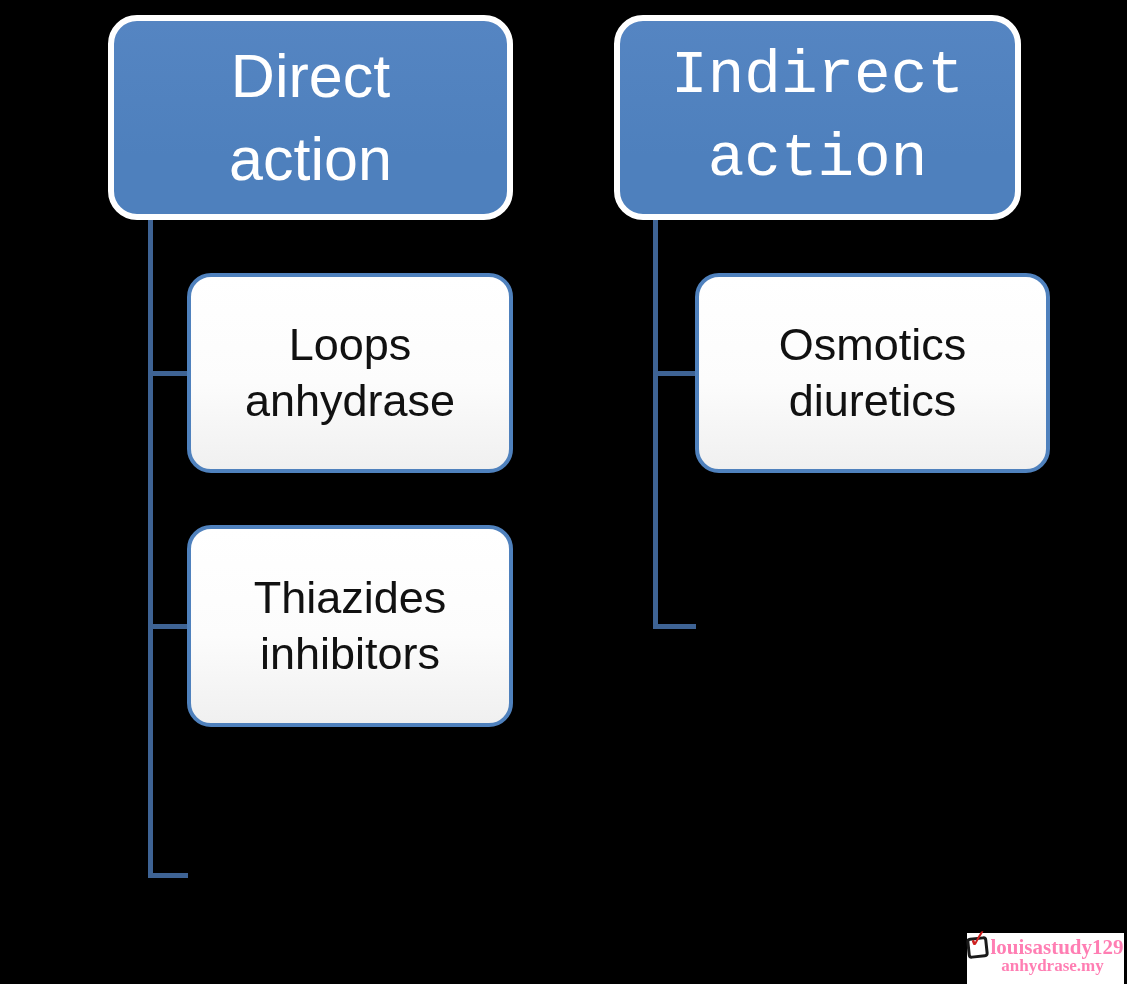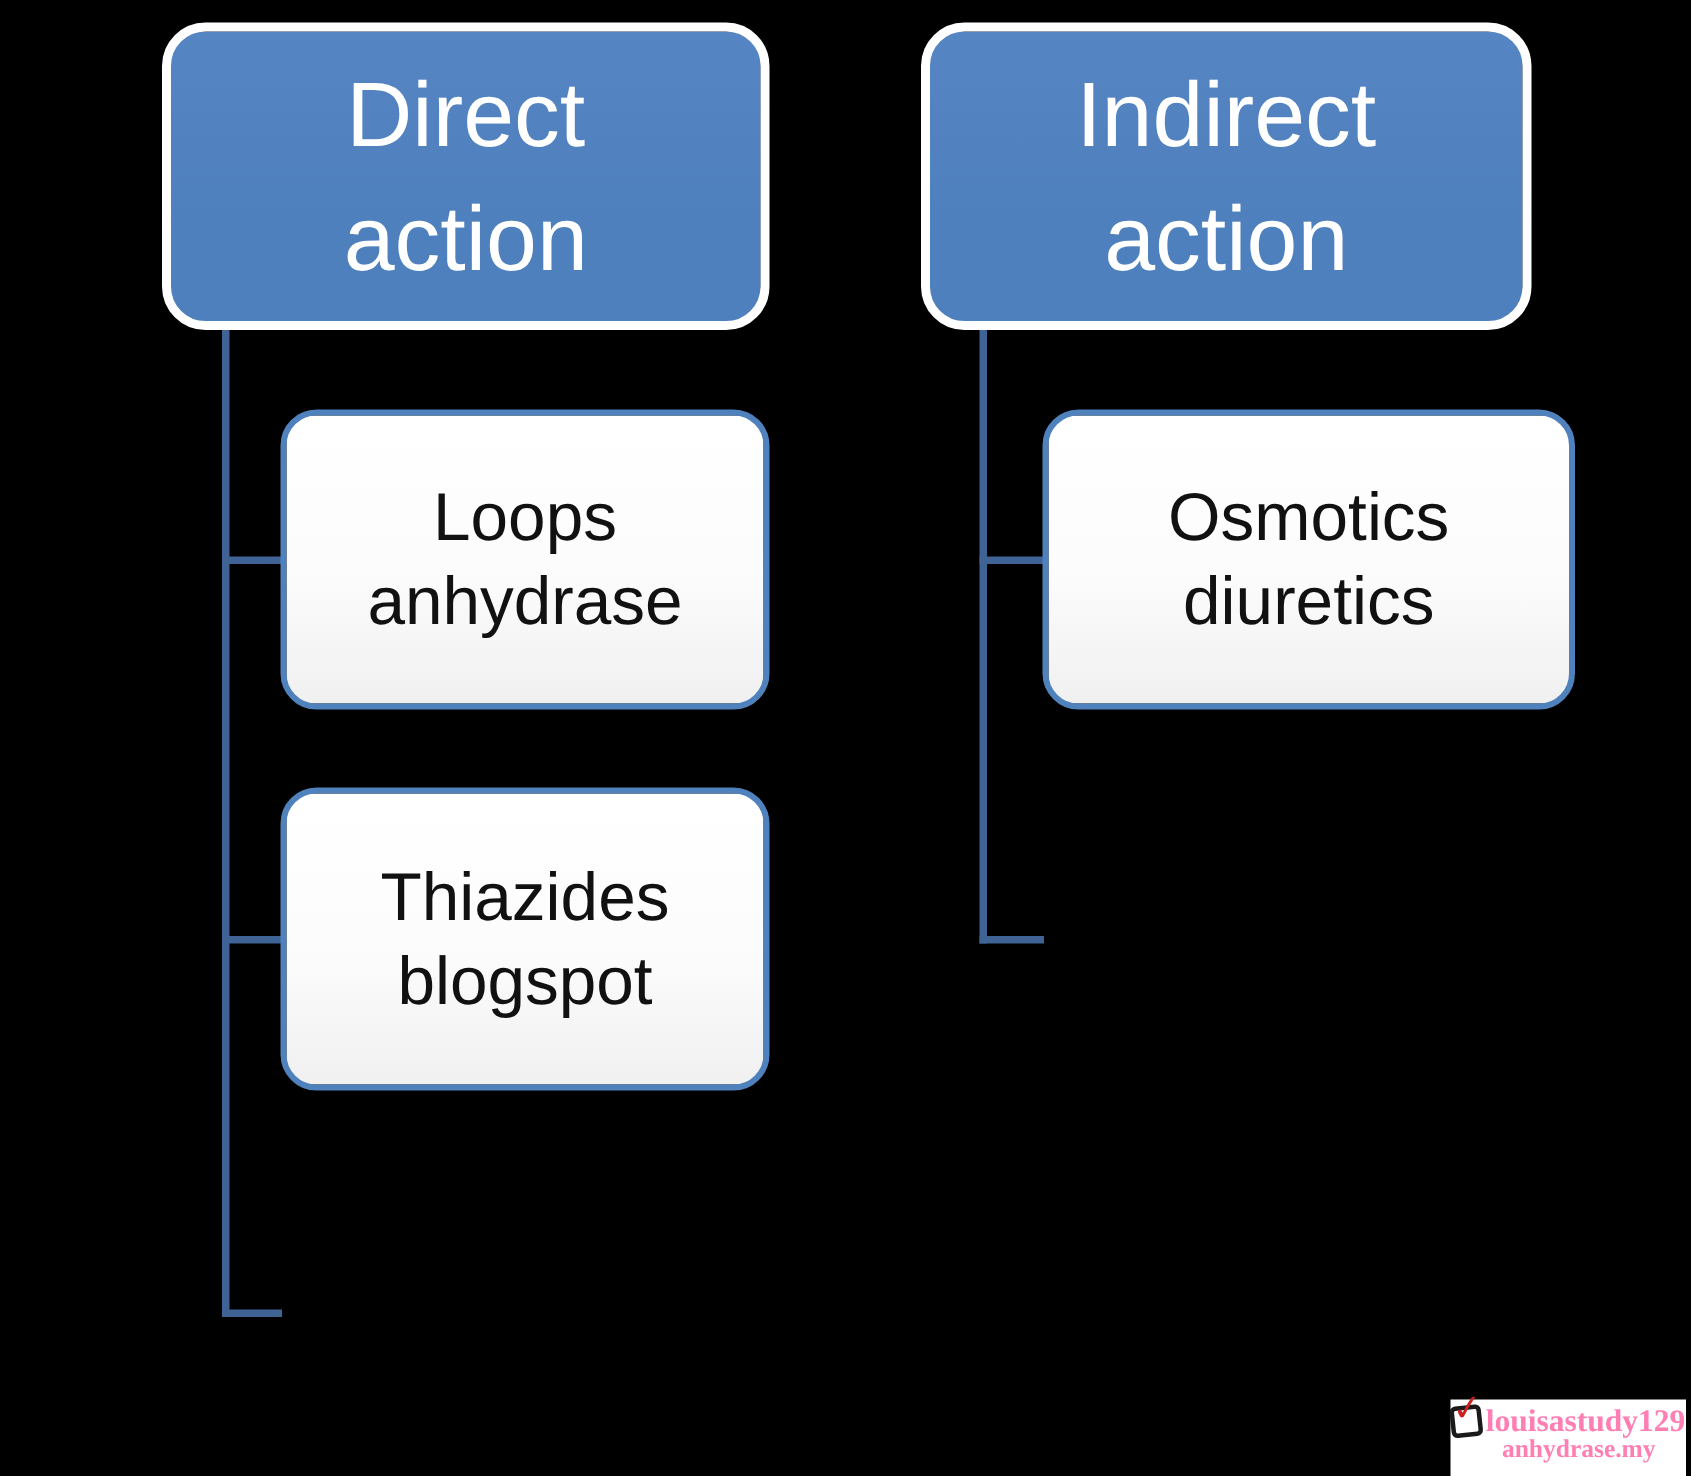--- a/index.html
+++ b/index.html
@@ -114,24 +114,24 @@
   <div class="connector" style="left:653px; top:371px; width:43px; height:5px;"></div>
   <div class="connector" style="left:653px; top:624px; width:43px; height:5px;"></div>
 
   <div class="header-box" style="left:108px; top:15px; width:405px; height:205px;">Direct
 action</div>
 
   <div class="child-box" style="left:187px; top:273px; width:326px; height:200px;">Loops
 anhydrase</div>
 
   <div class="child-box" style="left:187px; top:525px; width:326px; height:202px;">Thiazides
-blogspot</div>
+inhibitors</div>
 
 
-  <div class="header-box" style="left:614px; top:15px; width:407px; height:205px;">Indirect
+  <div class="header-box" style="left:614px; top:15px; width:407px; height:205px;font-family:Liberation Mono, monospace;">Indirect
 action</div>
 
   <div class="child-box" style="left:695px; top:273px; width:355px; height:200px;">Osmotics
 diuretics</div>
 
 
   <div class="watermark">
     <div class="wm-row">
       <span class="wm-check">
         <span class="wm-tick"></span>

